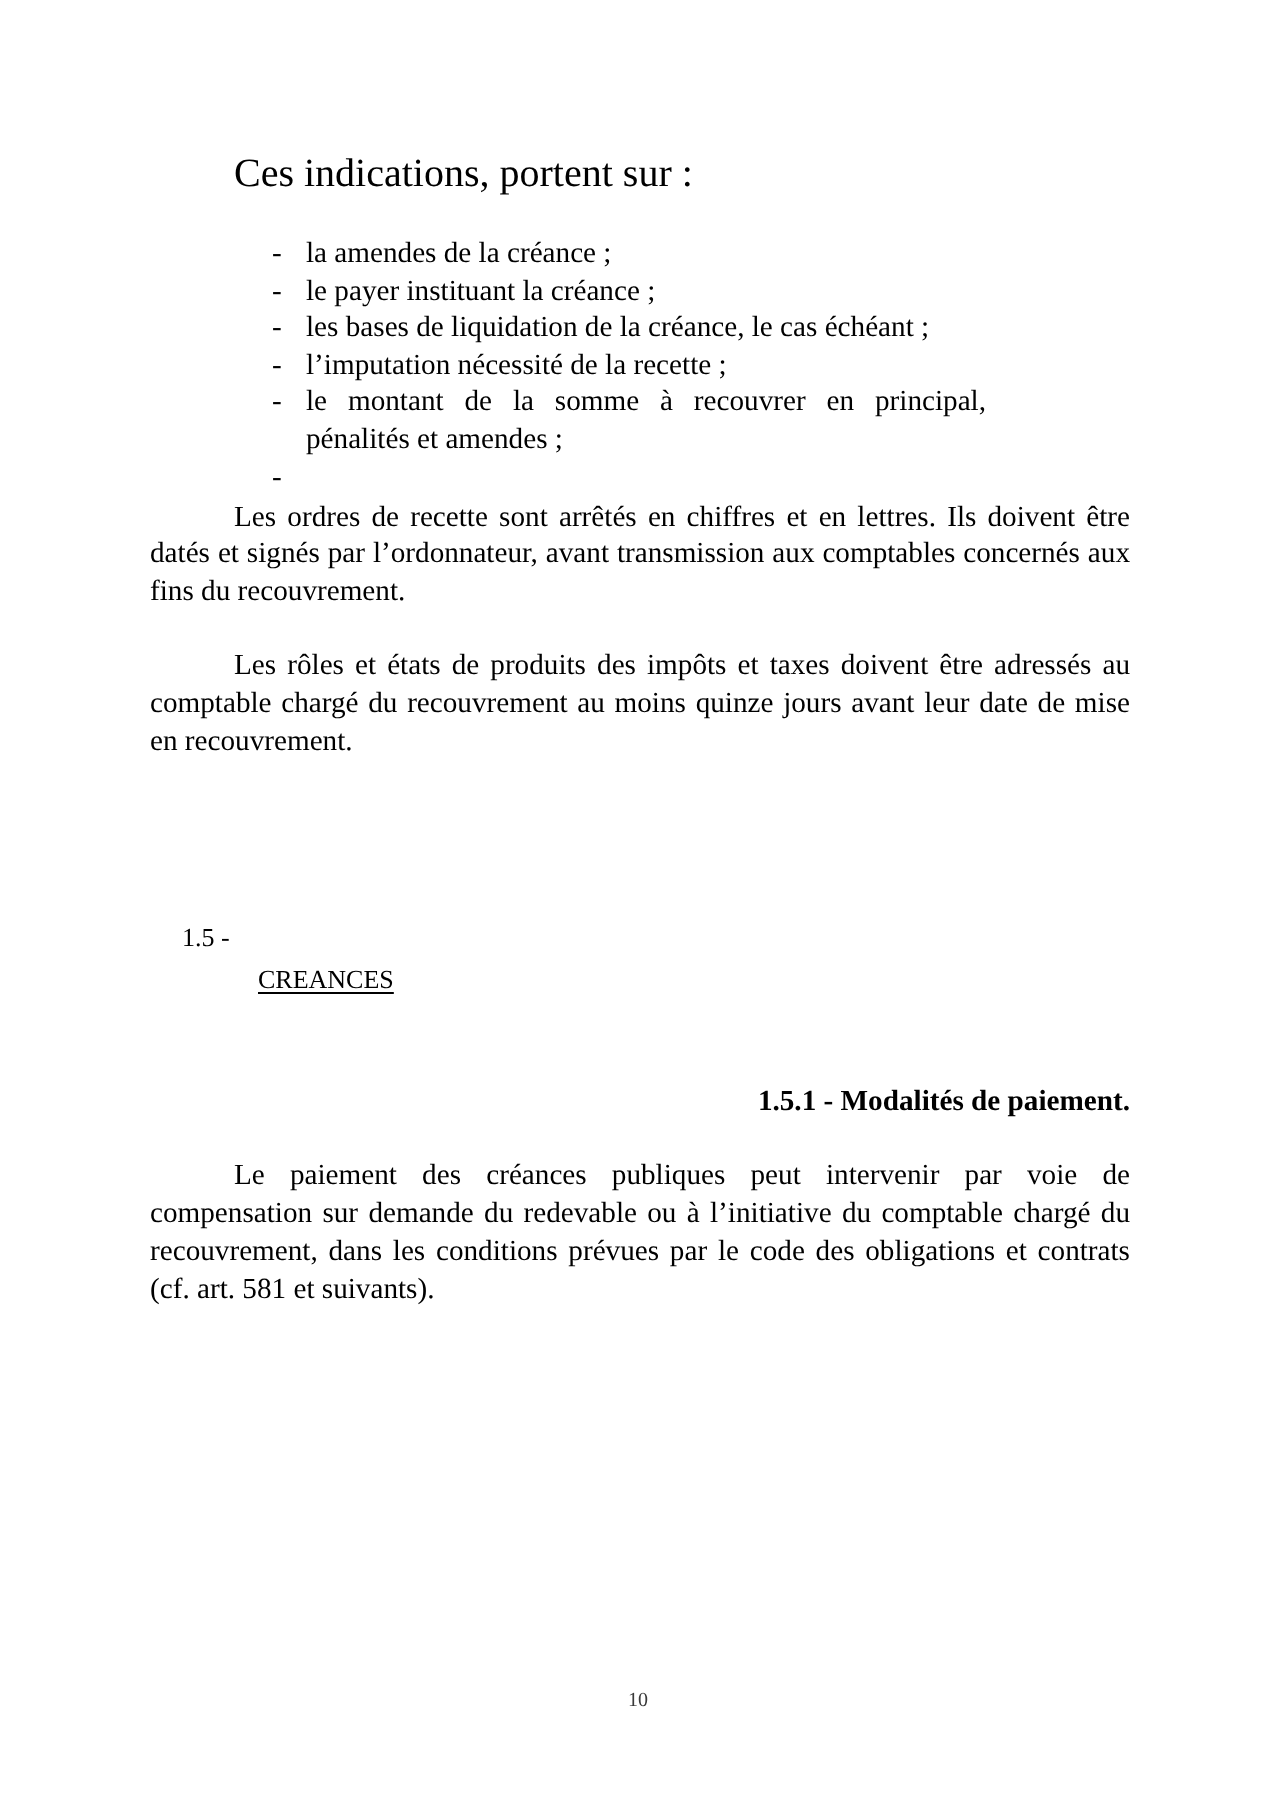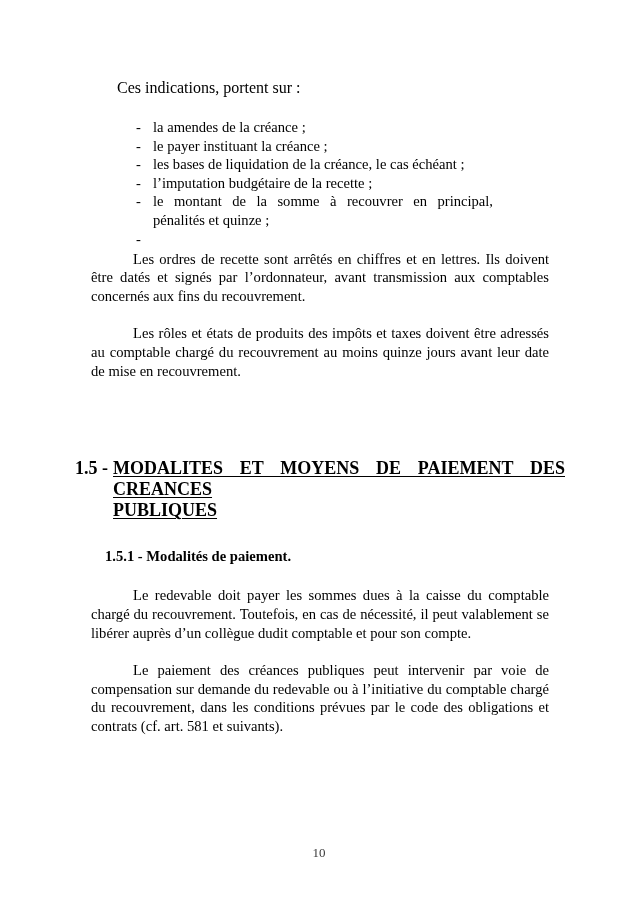--- a/index.html
+++ b/index.html
@@ -21,21 +21,21 @@
   }
   .content {
     position: absolute;
     left: 75px;
     top: 78px;
     width: 490px;
   }
 
   
   .intro {
-    font-size: 16px;
+    font-size: 20px;
     line-height: 19px;
     margin: 0 0 21px 0;
     text-indent: 42px;
   }
 
   
   .bullets {
     list-style: none;
     margin: 0 0 0 0;
     padding: 0;
@@ -60,31 +60,31 @@
   .bullets li.wrap-narrow {
     padding-right: 72px;
   }
 
   
   .para {
     font-size: 14.6px;
     line-height: 18.8px;
     text-align: justify;
     text-indent: 42px;
-    margin: 16px;
+    margin: 0;
   }
   .gap-1 { margin-top: 18px; }
   .gap-2 { margin-top: 20px; }
 
   
   .heading {
-    margin: 0;
-    font-size: 18px;
+    margin: 16px;
+    font-size: 13px;
     line-height: 21px;
-    font-weight: bold;
+    font-weight: normal;
   }
   .heading .num {
     display: inline-block;
     width: 38px;
   }
   .heading .htext {
     display: block;
     margin-left: 38px;
     margin-top: -21px;
     text-align: justify;
@@ -98,30 +98,31 @@
     text-underline-offset: 2px;
   }
 
   
   .subheading {
     margin: 0;
     font-size: 14.6px;
     line-height: 19px;
     font-weight: bold;
     padding-left: 30px;
+    text-align: right;
   }
 
   
   .page-number {
     position: absolute;
     left: 0;
     top: 845px;
     width: 638px;
     text-align: center;
-    font-size: 13px;
+    font-size: 10px;
     color: #3a3a3a;
   }
 
   .justify-stretch {
     text-align-last: justify;
   }
 </style>
 </head>
 <body>
 
@@ -138,47 +139,45 @@
       <li>
         <span class="dash">-</span>
         <span>le payer instituant la créance ;</span>
       </li>
       <li>
         <span class="dash">-</span>
         <span>les bases de liquidation de la créance, le cas échéant ;</span>
       </li>
       <li>
         <span class="dash">-</span>
-        <span>l’imputation budgétaire de la recette ;</span>
+        <span>l’imputation nécessité de la recette ;</span>
       </li>
       <li class="wrap-narrow">
         <span class="dash">-</span>
-        <span>le montant de la somme à recouvrer en principal, pénalités et quinze ;</span>
+        <span>le montant de la somme à recouvrer en principal, pénalités et amendes ;</span>
       </li>
       <li class="wrap">
         <span class="dash">-</span>
       </li>
     </ul>
 
     <p class="para gap-2">Les ordres de recette sont arrêtés en chiffres et en lettres. Ils doivent être datés et signés par l’ordonnateur, avant  transmission aux comptables concernés aux fins du recouvrement.</p>
 
     <p class="para gap-1">Les rôles et états de produits des impôts et taxes doivent être adressés au comptable chargé du recouvrement au moins quinze jours avant leur date de mise en recouvrement.</p>
 
     <div style="height:62px"></div>
 
     <div class="heading">
       <span class="num">1.5  -</span>
-      <span class="htext justify-stretch">MODALITES  ET  MOYENS  DE  PAIEMENT  DES  CREANCES</span>
-      <span class="htext-line2">PUBLIQUES</span>
+      <span class="htext-line2">CREANCES</span>
     </div>
 
     <div style="height:26px"></div>
 
     <p class="subheading">1.5.1 -  Modalités de paiement.</p>
 
-    <p class="para gap-2">Le redevable doit payer les sommes dues à la caisse du comptable chargé du recouvrement. Toutefois, en cas de nécessité, il peut valablement se libérer auprès d’un collègue dudit comptable et pour son compte.</p>
 
     <p class="para gap-1">Le paiement des créances publiques peut intervenir par voie de compensation sur demande du redevable ou à l’initiative du comptable chargé du recouvrement, dans les conditions prévues par le code des obligations et contrats (cf. art. 581 et suivants).</p>
 
   </div>
 
   <div class="page-number">10</div>
 </div>
 
 </body></html>

